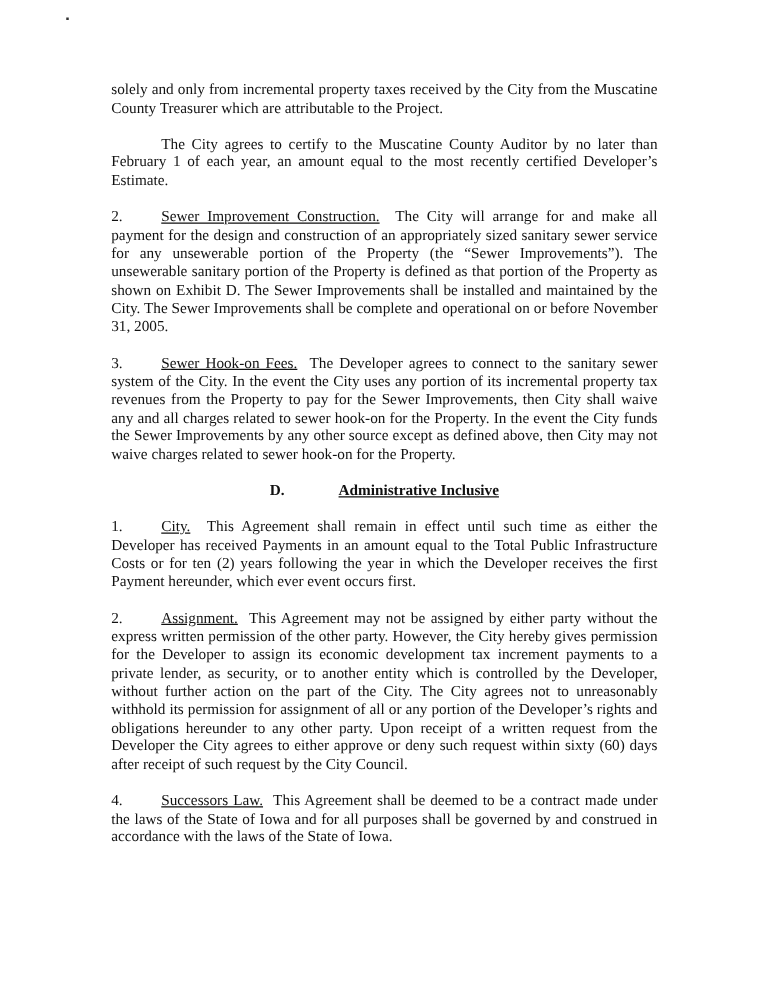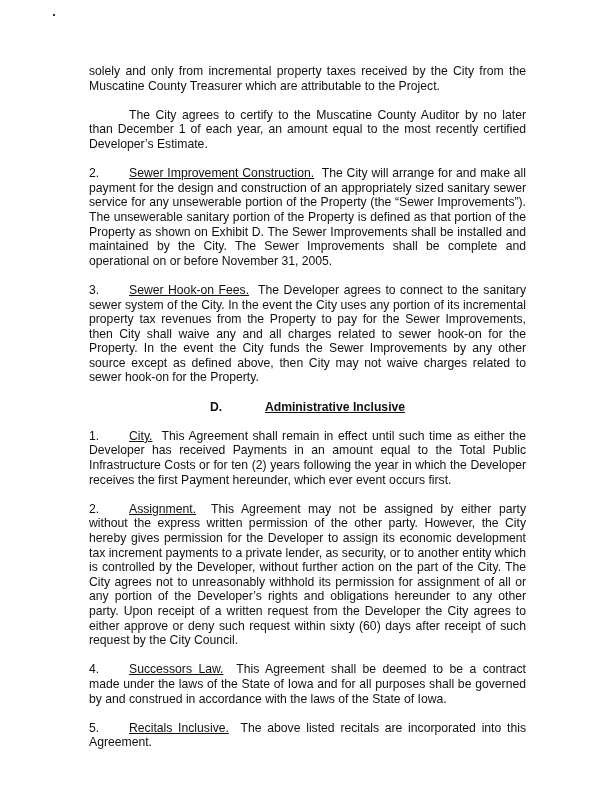--- a/index.html
+++ b/index.html
@@ -1,19 +1,19 @@
 <!DOCTYPE html>
 <html><head>
 <meta charset="utf-8">
 <style>
   html, body { margin: 0; padding: 0; background: #ffffff; }
   body { width: 616px; height: 800px; position: relative; overflow: hidden; }
   .page {
     position: absolute; left: 0; top: 0; width: 616px; height: 800px; background: #fff;
-    font-family: Liberation Sans, sans-serif; color: #111;
+    font-family: Liberation Serif, serif; color: #111;
   }
   .mark { position: absolute; left: 53px; top: 14px; width: 2px; height: 2px; background: #333; }
   .body {
     position: absolute; left: 89px; top: 64px; width: 437px;
     font-size: 12.2px; line-height: 14.6px;
   }
   p { margin: 0 0 14.6px 0; text-align: justify; }
   .indent { text-indent: 40px; }
   .num { display: inline-block; width: 40px; text-indent: 0; }
   .u { text-decoration: underline; }
@@ -21,31 +21,30 @@
   .heading .letter { display: inline-block; width: 55px; text-align: left; }
 </style>
 </head>
 <body>
 
 <div class="page">
   <div class="mark"></div>
   <div class="body">
 
     <p>solely and only from incremental property taxes received by the City from the Muscatine County Treasurer which are attributable to the Project.</p>
-    <p class="indent">The City agrees to certify to the Muscatine County Auditor by no later than December 1 of each year,  an amount equal to the most recently certified Developer’s Estimate.</p>
+    <p class="indent">The City agrees to certify to the Muscatine County Auditor by no later than February 1 of each year,  an amount equal to the most recently certified Developer’s Estimate.</p>
 
     <p><span class="num">2.</span><span class="u">Sewer Improvement Construction.</span>&nbsp;&nbsp;<span>The City will arrange for and make all payment for the design and construction of an appropriately sized sanitary sewer service for any unsewerable portion of the Property (the “Sewer Improvements”).  The unsewerable sanitary portion of the Property is defined as that portion of the Property as shown on Exhibit D.  The Sewer Improvements shall be installed and maintained by the City.  The Sewer Improvements shall be complete and operational on or before November 31, 2005.</span></p>
 
     <p><span class="num">3.</span><span class="u">Sewer Hook-on Fees.</span>&nbsp;&nbsp;<span>The Developer agrees to connect to the sanitary sewer system of the City.  In the event the City uses any portion of its incremental property tax revenues from the Property to pay for the Sewer Improvements, then City shall waive any and all charges related to sewer hook-on for the Property.  In the event the City funds the Sewer Improvements by any other source except as defined above, then City may not waive charges related to sewer hook-on for the Property.</span></p>
 
     <div class="heading"><span class="letter">D.</span><span class="u">Administrative Inclusive</span></div>
 
     <p><span class="num">1.</span><span class="u">City.</span>&nbsp;&nbsp;<span>This Agreement shall remain in effect until such time as either the Developer has received Payments in an amount equal to the Total Public Infrastructure Costs or for ten (2) years following the year in which the Developer receives the first Payment hereunder, which ever event occurs first.</span></p>
 
     <p><span class="num">2.</span><span class="u">Assignment.</span>&nbsp;&nbsp;<span>This Agreement may not be assigned by either party without the express written permission of the other party.  However, the City hereby gives permission for the Developer to assign its economic development tax increment payments to a private lender, as security, or to another entity which is controlled by the Developer, without further action on the part of the City.  The City agrees not to unreasonably withhold its permission for assignment of all or any portion of the Developer’s rights and obligations hereunder to any other party.  Upon receipt of a written request from the Developer the City agrees to either approve or deny such request within sixty (60) days after receipt of such request by the City Council.</span></p>
 
 
     <p><span class="num">4.</span><span class="u">Successors Law.</span>&nbsp;&nbsp;<span>This Agreement shall be deemed to be a contract made under the laws of the State of Iowa and for all purposes shall be governed by and construed in accordance with the laws of the State of Iowa.</span></p>
 
-    <p><span class="num">5.</span><span class="u">Recitals Inclusive.</span>&nbsp;&nbsp;<span>The above listed recitals are incorporated into this Agreement.</span></p>
 
   </div>
 </div>
 
 </body></html>

